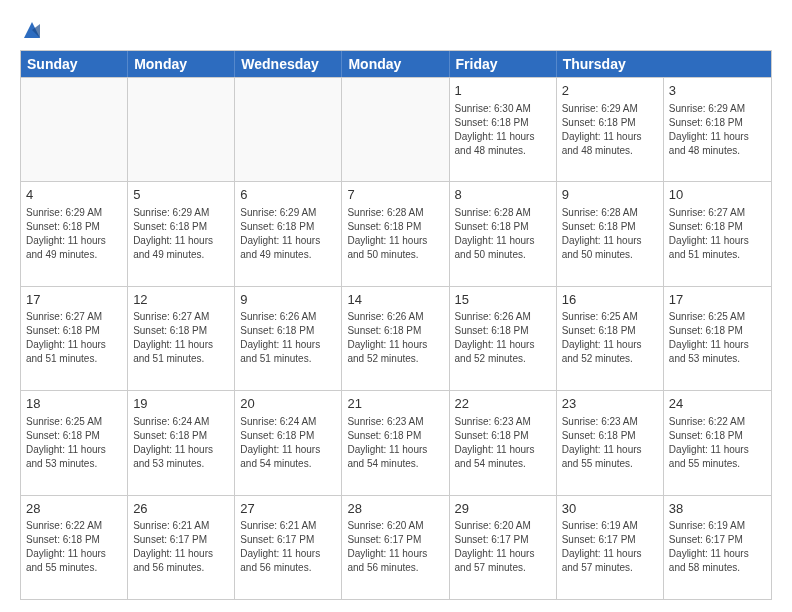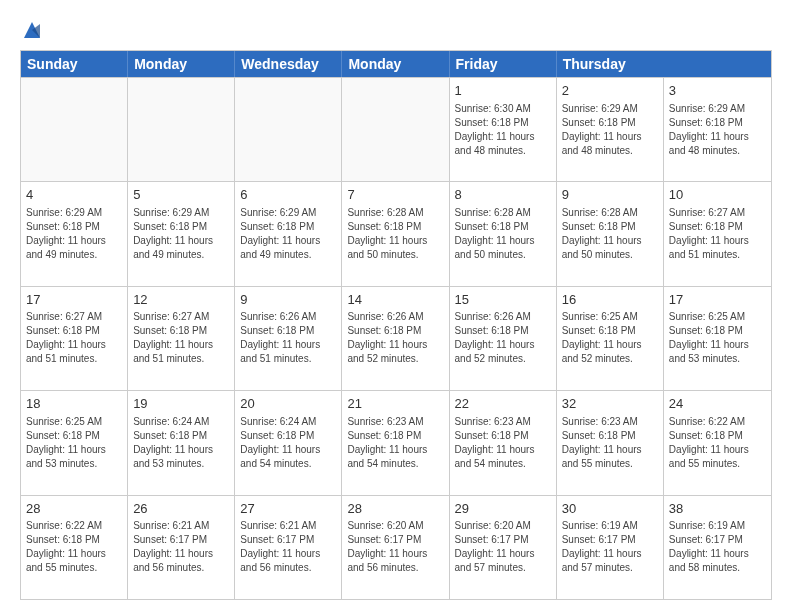--- a/index.html
+++ b/index.html
@@ -299,21 +299,21 @@
 and 54 minutes.</div>
           </div>
           <div class="cal-cell">
             <span class="day-num">22</span>
             <div class="day-info" style="white-space: pre-line;">Sunrise: 6:23 AM
 Sunset: 6:18 PM
 Daylight: 11 hours
 and 54 minutes.</div>
           </div>
           <div class="cal-cell">
-            <span class="day-num">32</span>
+            <span class="day-num">23</span>
             <div class="day-info" style="white-space: pre-line;">Sunrise: 6:23 AM
 Sunset: 6:18 PM
 Daylight: 11 hours
 and 55 minutes.</div>
           </div>
           <div class="cal-cell">
             <span class="day-num">24</span>
             <div class="day-info" style="white-space: pre-line;">Sunrise: 6:22 AM
 Sunset: 6:18 PM
 Daylight: 11 hours

